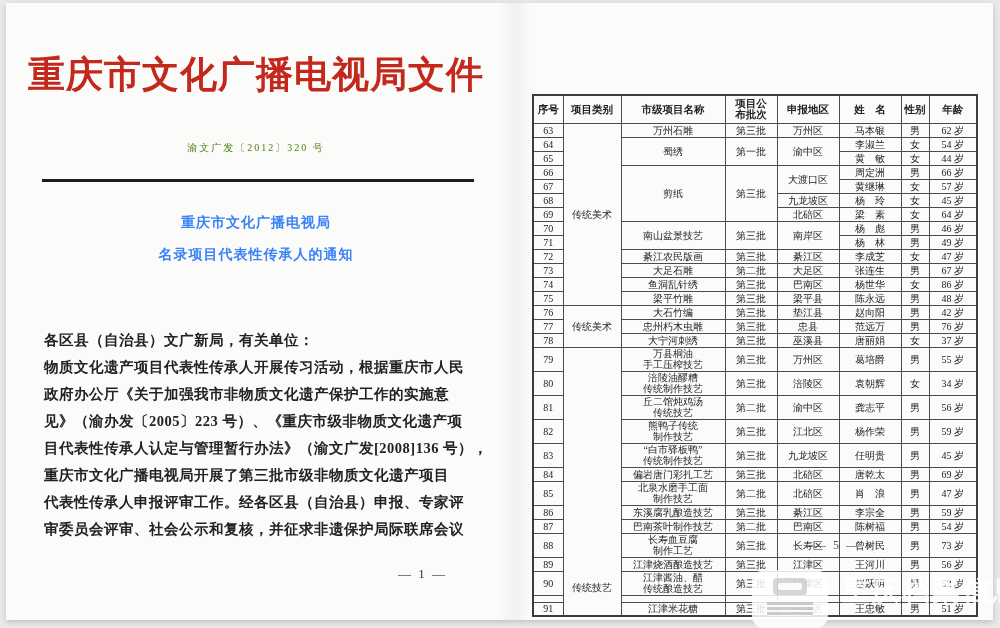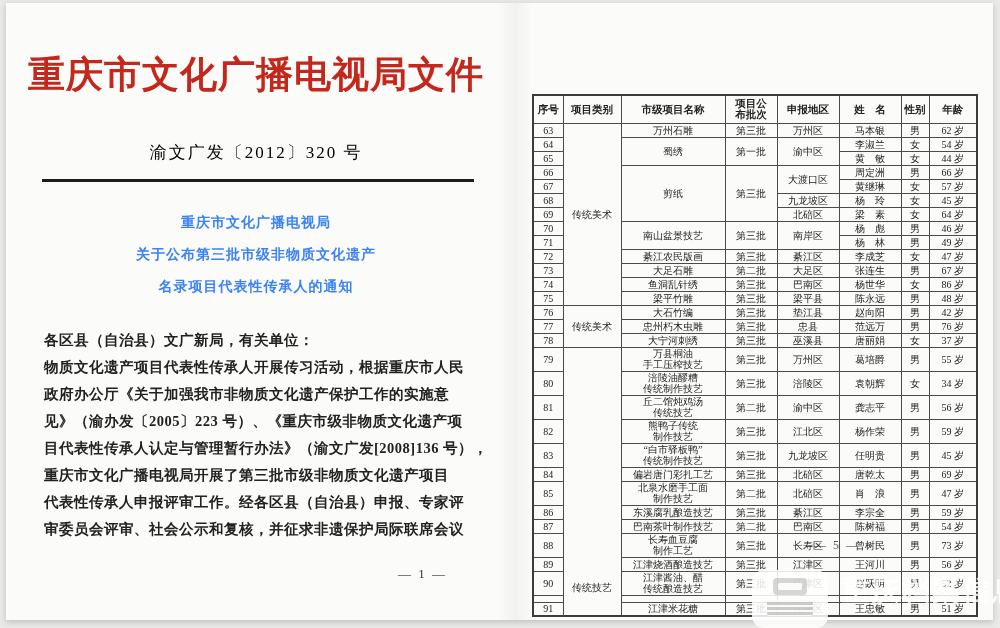--- a/index.html
+++ b/index.html
@@ -16,21 +16,21 @@
                background:linear-gradient(to right, rgba(0,0,0,0) 0%, rgba(0,0,0,0.04) 50%, rgba(0,0,0,0) 100%); }
 
   
   .left-page { position:absolute; left:0; top:0; width:500px; height:617px; }
 
   .red-title { position:absolute; left:0; top:47px; width:100%; text-align:center;
                font-family:"Liberation Serif", serif; font-weight:bold;
                font-size:37px; letter-spacing:1px; color:#c4271c; }
 
   .doc-number { position:absolute; left:0; top:138px; width:100%; text-align:center;
-                font-size:17px; letter-spacing:2px; color:#000000; }
+                font-size:10px; letter-spacing:2px; color:#4d7c0f; }
 
   .rule { position:absolute; left:36px; top:176px; width:432px; height:3px; background:#1c1c1c; }
 
   .doc-title { position:absolute; left:0; top:203px; width:100%; text-align:center;
                font-family:"Liberation Sans", sans-serif; font-weight:bold;
                font-size:14px; line-height:32px; letter-spacing:1px; color:#3b82f6; }
 
   .body-text { position:absolute; left:38px; top:324px; width:430px;
                font-size:14.5px; line-height:27px; letter-spacing:0.5px; color:#222;
                white-space:nowrap; }
@@ -74,21 +74,20 @@
 
 <div class="stage">
   <div class="spread">
 
     <div class="left-page">
       <div class="red-title">重庆市文化广播电视局文件</div>
       <div class="doc-number">渝文广发〔2012〕320 号</div>
       <div class="rule"></div>
       <div class="doc-title">
         <div>重庆市文化广播电视局</div>
-        <div>关于公布第三批市级非物质文化遗产</div>
         <div>名录项目代表性传承人的通知</div>
       </div>
       <div class="body-text">
         <div>各区县（自治县）文广新局，有关单位：</div>
         <div>物质文化遗产项目代表性传承人开展传习活动，根据重庆市人民</div>
         <div>政府办公厅《关于加强我市非物质文化遗产保护工作的实施意</div>
         <div>见》（渝办发〔2005〕223 号）、《重庆市级非物质文化遗产项</div>
         <div>目代表性传承人认定与管理暂行办法》（渝文广发[2008]136 号），</div>
         <div>重庆市文化广播电视局开展了第三批市级非物质文化遗产项目</div>
         <div>代表性传承人申报评审工作。经各区县（自治县）申报、专家评</div>

